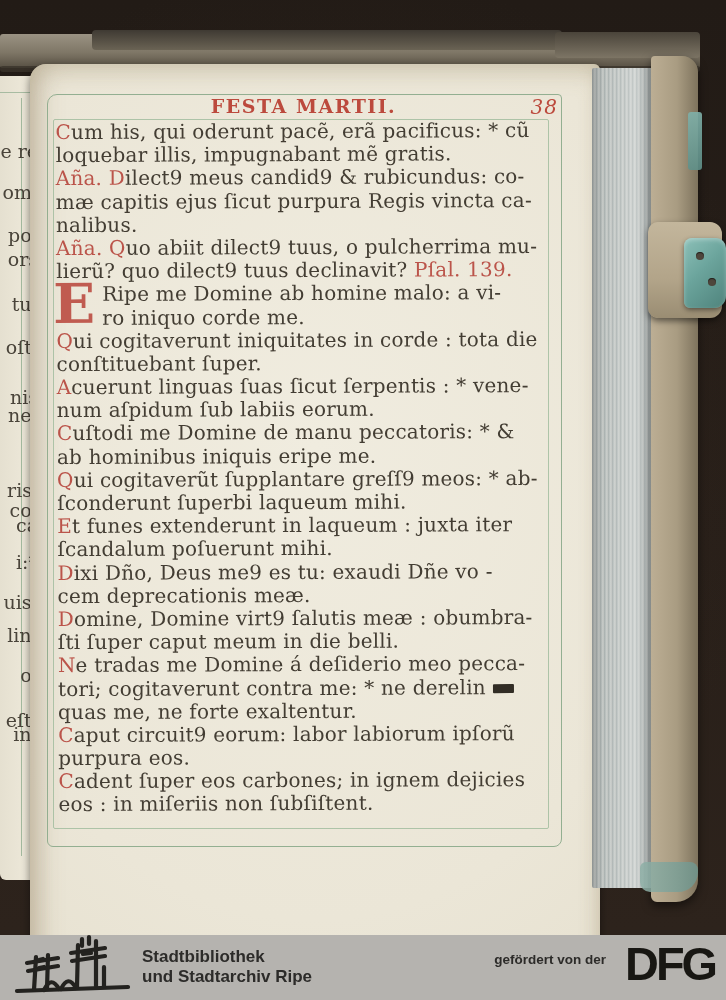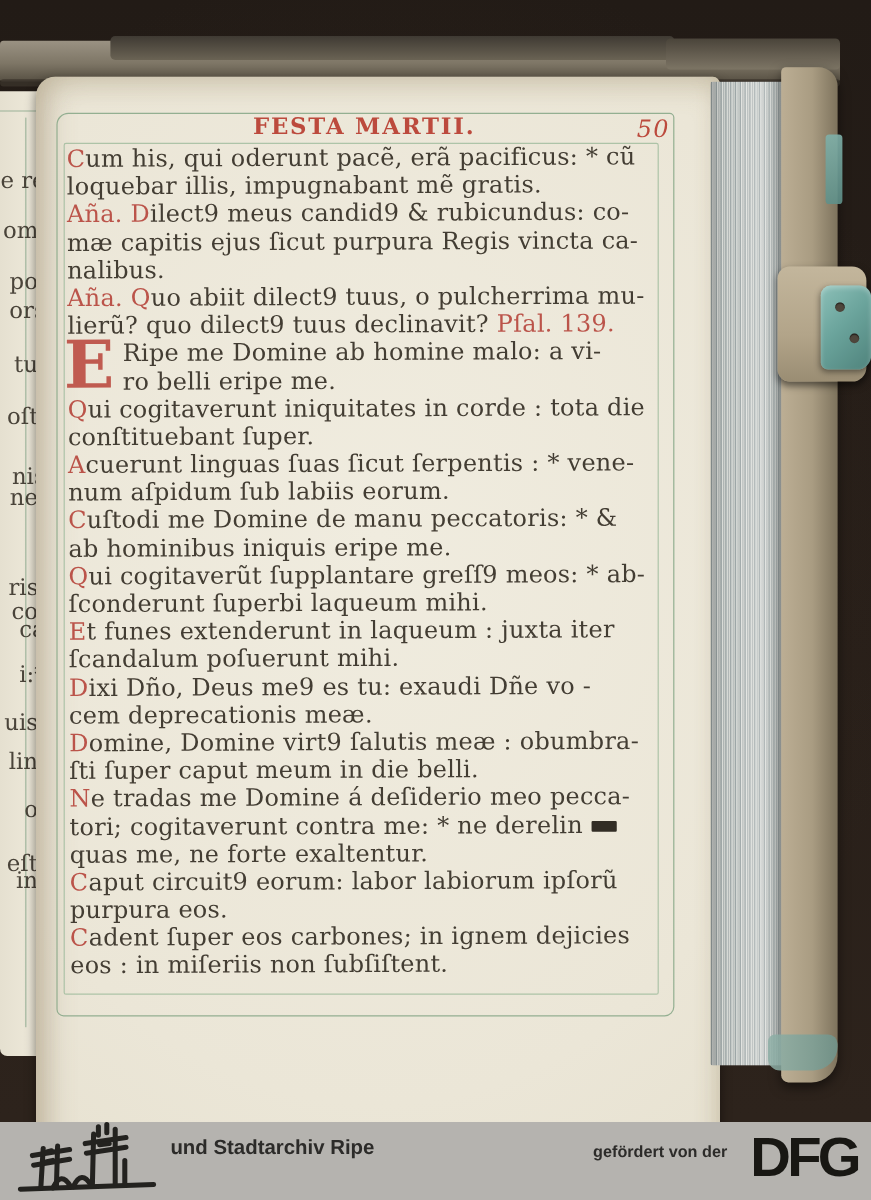--- a/index.html
+++ b/index.html
@@ -119,31 +119,31 @@
       <div class="frag" style="top: 709px;">eſt;</div>
       <div class="frag" style="top: 723px;">in-</div>
     </div>
 
   <div class="gutter"></div>
 
   <div class="page">
     <div class="outer-frame"></div>
     <div class="inner-frame"></div>
     <div class="running-head">FESTA MARTII.</div>
-    <div class="folio">50</div>
+    <div class="folio">38</div>
     <div class="textcol" id="textcol">
         <div class="line"><span class="red">C</span><span class="black">um his, qui oderunt pacẽ, erã pacificus: * cũ</span></div>
         <div class="line"><span class="black">loquebar illis, impugnabant mẽ gratis.</span></div>
         <div class="line"><span class="red">Aña. D</span><span class="black">ilect9 meus candid9 &amp; rubicundus: co-</span></div>
         <div class="line"><span class="black">mæ capitis ejus ſicut purpura Regis vincta ca-</span></div>
         <div class="line"><span class="black">nalibus.</span></div>
         <div class="line"><span class="red">Aña. Q</span><span class="black">uo abiit dilect9 tuus, o pulcherrima mu-</span></div>
         <div class="line"><span class="black">lierũ? quo dilect9 tuus declinavit? </span><span class="red">Pſal. 139.</span></div>
         <div class="line padded"><span class="dropcap">E</span><span class="black">Ripe me Domine ab homine malo: a vi-</span></div>
-        <div class="line padded"><span class="black">ro belli eripe me.</span></div>
+        <div class="line padded"><span class="black">ro iniquo corde me.</span></div>
         <div class="line"><span class="red">Q</span><span class="black">ui cogitaverunt iniquitates in corde : tota die</span></div>
         <div class="line"><span class="black">conſtituebant ſuper.</span></div>
         <div class="line"><span class="red">A</span><span class="black">cuerunt linguas ſuas ſicut ſerpentis : *  vene-</span></div>
         <div class="line"><span class="black">num aſpidum ſub labiis eorum.</span></div>
         <div class="line"><span class="red">C</span><span class="black">uſtodi me Domine de manu peccatoris: * &amp;</span></div>
         <div class="line"><span class="black">ab hominibus iniquis eripe me.</span></div>
         <div class="line"><span class="red">Q</span><span class="black">ui cogitaverũt ſupplantare greſſ9 meos: * ab-</span></div>
         <div class="line"><span class="black">ſconderunt ſuperbi laqueum mihi.</span></div>
         <div class="line"><span class="red">E</span><span class="black">t funes extenderunt in laqueum : juxta iter</span></div>
         <div class="line"><span class="black">ſcandalum poſuerunt mihi.</span></div>
@@ -187,20 +187,21 @@
         <path d="M82 12 L82 57"></path>
         <path d="M57 24 L91 19"></path>
         <path d="M58 32 L91 27"></path>
         <path d="M68 10 L68 17"></path>
         <path d="M75 8 L75 15"></path>
         <path d="M69 25 L77 24"></path>
         <path d="M90 38 L90 57"></path>
       </g>
     </svg>
     <div class="lib-text">
+      <div>Stadtbibliothek</div>
       <div>und Stadtarchiv Ripe</div>
     </div>
     <div class="fund-text">
       <div>gefördert von der</div>
     </div>
     <div class="dfg-logo">DFG</div>
   </div>
 
 </div>
 

